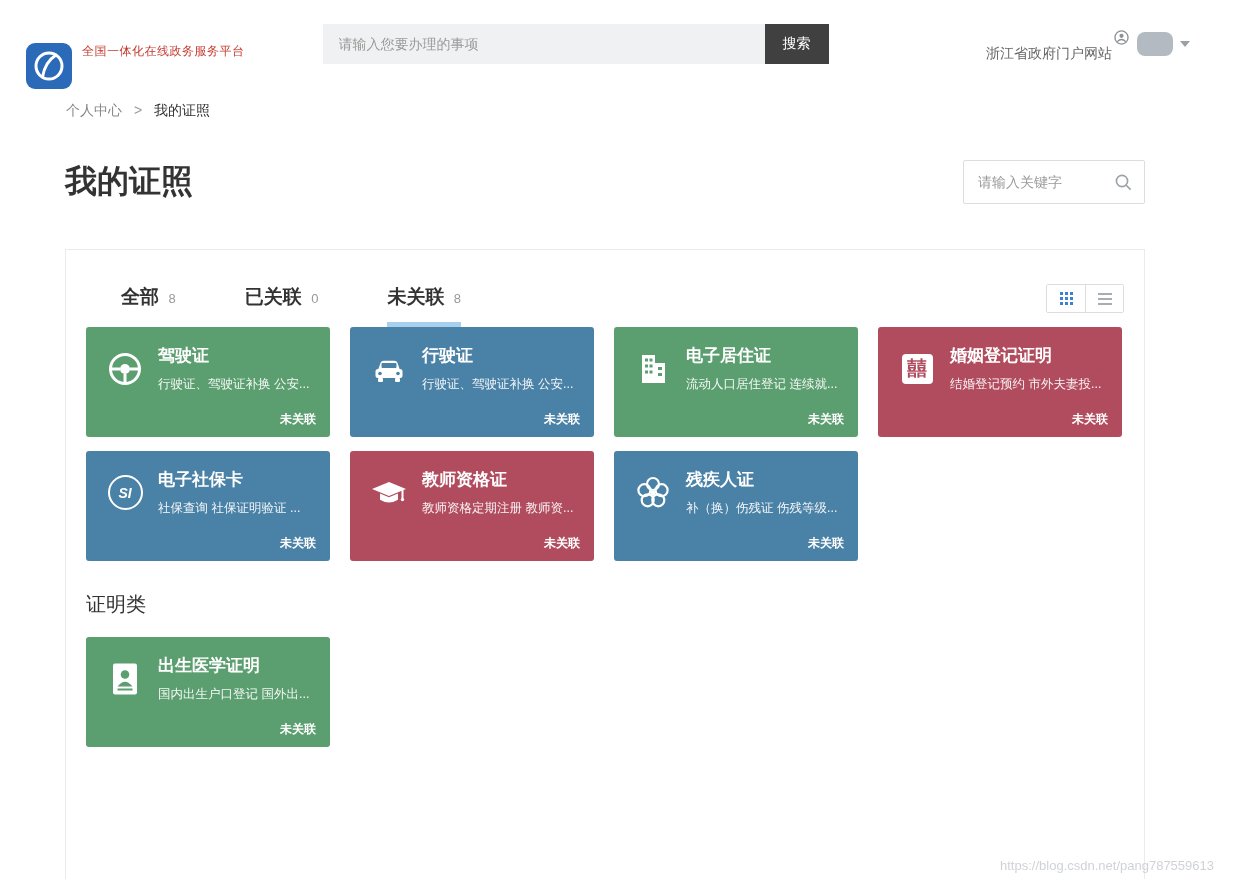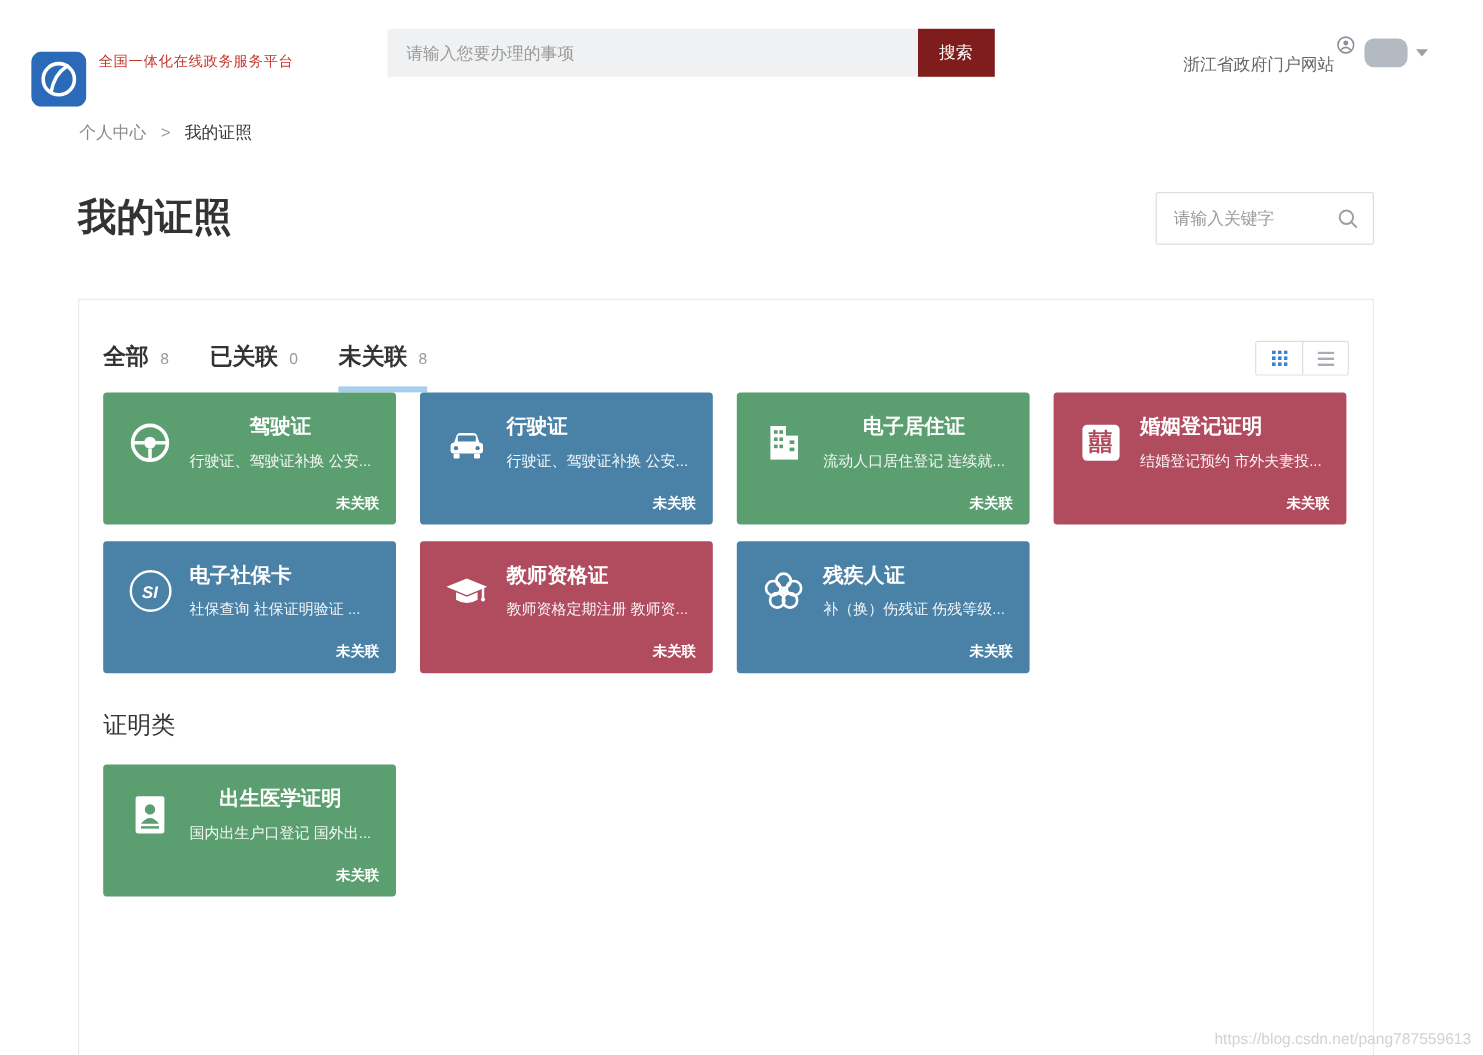--- a/index.html
+++ b/index.html
@@ -17,21 +17,21 @@
   .site-name { font-size:23px; font-weight:bold; color:#1c3a63; margin-top:3px; }
 
   .header-search { display:flex; margin-left:78px; }
   .header-search input {
     width:442px; height:40px; background:#f0f1f2; border:none; outline:none;
     padding:0 16px; font-size:14px; color:#333;
     font-family:"Liberation Sans", sans-serif;
   }
   .header-search input::placeholder { color:#9a9a9a; }
   .search-btn {
-    width:64px; height:40px; background:#7f1d1d; color:#fff; border:none;
+    width:64px; height:40px; background:#404040; color:#fff; border:none;
     font-size:14px; cursor:pointer; font-family:"Liberation Sans", sans-serif;
   }
 
   .header-right { margin-left:auto; display:flex; align-items:center; font-size:14px; color:#666; }
   .portal-link { cursor:pointer;margin-top:20px; }
   .person-badge { margin:-14px 4px 0 2px; display:inline-flex; cursor:pointer; }
   .avatar-blob { width:36px; height:24px; background:#b4bac2; border-radius:8px; margin:0 7px 0 4px; cursor:pointer; }
   .caret-down { width:0; height:0; border-left:5px solid transparent; border-right:5px solid transparent;
     border-top:6px solid #9aa0a6; cursor:pointer; }
 
@@ -48,52 +48,52 @@
   .keyword-box input { flex:1; min-width:0; border:none; outline:none; background:transparent; padding:0 8px 0 14px;
     font-size:14px; color:#333; font-family:"Liberation Sans", sans-serif; }
   .keyword-box input::placeholder { color:#9a9a9a; }
   .keyword-search-btn { width:42px; height:100%; display:flex; align-items:center; justify-content:center; cursor:pointer; }
 
   
   .main-card { position:relative; margin:45px 91px 0 65px; border:1px solid #ebebeb; background:#fff;
     padding:34px 20px 40px; min-height:640px; }
 
   .tabs-row { display:flex; align-items:flex-start; }
-  .tab { margin-right:34px; padding-bottom:12px; cursor:pointer; border-bottom:5px solid transparent; }
+  .tab { margin-right:34px; padding-bottom:12px; cursor:pointer; border-bottom:5px solid transparent;margin-left:35px; }
   .tab.active { border-bottom-color:#a9cfee; }
   .tab-label { font-size:19px; font-weight:bold; color:#333; }
   .tab-count { font-size:13px; color:#999; margin-left:5px; }
 
   .view-toggle { margin-left:auto; display:flex; border:1px solid #ddd; border-radius:2px; overflow:hidden; }
   .view-btn { width:38px; height:27px; display:flex; align-items:center; justify-content:center; background:#fff; cursor:pointer; }
   .view-btn + .view-btn { border-left:1px solid #ddd; }
 
   .section-title { font-size:20px; color:#333; margin:30px 0 19px; }
   .cards { display:flex; flex-wrap:wrap; gap:14px 20px; }
 
   .card { width:244px; height:110px; border-radius:3px; position:relative; color:#fff;
     padding:17px 14px 10px 16px; cursor:pointer; }
-  .c-green { background:#5b9e6f;text-align:center; }  .c-green .cut { fill:#5b9e6f; }
+  .c-green { background:#5b9e6f; }  .c-green .cut { fill:#5b9e6f; }
   .c-blue  { background:#4a81a6; }  .c-blue  .cut { fill:#4a81a6; }
   .c-red   { background:#b14b5e; }
 
   .card-body { display:flex; align-items:center; }
   .card-icon { width:46px; height:46px; flex:none; display:flex; align-items:center; justify-content:center; margin-right:10px; }
   .card-title { font-size:17px; font-weight:bold; }
   .card-sub { font-size:12.5px; margin-top:9px; opacity:.93; white-space:nowrap; overflow:hidden; max-width:166px; }
   .card-status { position:absolute; right:14px; bottom:9px; font-size:12px; font-weight:bold; }
 
   .icon-tile { width:31px; height:30px; background:#fff; border-radius:4px; display:flex; align-items:center;
     justify-content:center; font-size:20px; font-weight:bold; }
   .c-red .icon-tile { color:#b14b5e; }
   .icon-ring { width:35px; height:35px; border:2px solid #fff; border-radius:50%; display:flex; align-items:center;
     justify-content:center; color:#fff; font-size:14px; font-weight:bold; font-style:italic; }
 
   
-  .watermark { position:absolute; right:10px; bottom:6px; font-size:13px; color:#c7cbd0; opacity:.85; }
+  .watermark { position:absolute; right:22px; bottom:6px; font-size:13px; color:#c7cbd0; opacity:.85; }
 </style>
 </head>
 <body>
 
 <div class="top-header">
   <div class="logo-brand">
     <svg width="46" height="46" viewBox="0 0 46 46">
       <rect width="46" height="46" rx="9" fill="#2a6ab8"></rect>
       <circle cx="23" cy="23" r="13" fill="none" stroke="#fff" stroke-width="3"></circle>
       <path d="M30 12 Q19 19 16.5 34" stroke="#fff" stroke-width="3" fill="none" stroke-linecap="round"></path>

